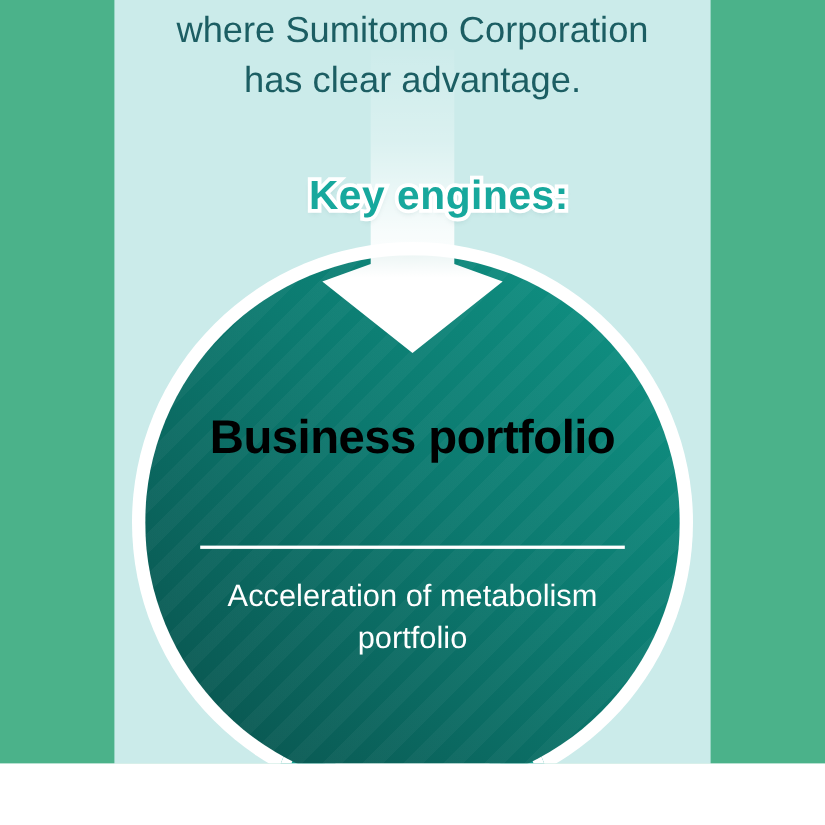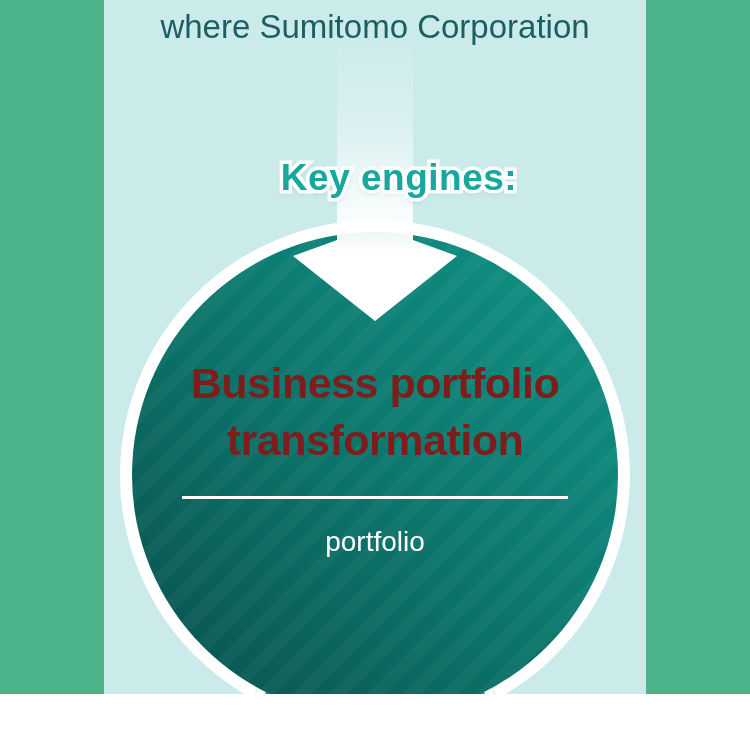--- a/index.html
+++ b/index.html
@@ -54,21 +54,21 @@
   
   .txt{position:absolute;left:104px;width:542px;text-align:center;z-index:8;}
   .header{top:4px;font-size:33px;line-height:46px;color:var(--heading-text,#1c5e63);font-weight:400;}
   .key-wrap{top:157px;height:52px;}
   .key-layer{position:absolute;left:0;top:0;width:100%;
     font-size:37px;font-weight:bold;letter-spacing:0.5px;padding-left:24px;}
   .key-stroke{color:var(--key-engines-teal,#17a89d);
     -webkit-text-stroke:7px #ffffff;
     text-shadow:0 3px 6px rgba(10,80,80,0.22);}
   .key-fill{color:var(--key-engines-teal,#17a89d);}
-  .title{top:355px;font-size:43px;line-height:57px;font-weight:bold;color:#7f1d1d;letter-spacing:-0.5px;text-align:center;}
+  .title{top:370px;font-size:43px;line-height:57px;font-weight:bold;color:#000000;letter-spacing:-0.5px;text-align:center;}
   .divider{position:absolute;left:182px;top:496px;width:386px;height:3px;background:#ffffff;z-index:8;}
   .subtitle{top:523px;font-size:28px;line-height:38px;color:#ffffff;font-weight:400;}
 </style>
 </head>
 <body>
 
 <div class="stage">
 
   <div class="margin left"></div>
   <div class="margin right"></div>
@@ -92,31 +92,32 @@
         <stop offset="0.3" stop-color="#ffffff" stop-opacity="0.3"></stop>
         <stop offset="0.6" stop-color="#ffffff" stop-opacity="0.85"></stop>
         <stop offset="0.75" stop-color="#ffffff" stop-opacity="1"></stop>
       </linearGradient>
     </defs>
     <polygon points="337,45 413,45 413,240 457,256 375,321 293,256 337,240" fill="url(#arrowGrad)"></polygon>
   </svg>
 
   <div class="txt header">
     <div>where Sumitomo Corporation</div>
+    <div>has clear advantage.</div>
   </div>
 
   <div class="txt key-wrap">
     <span class="key-layer key-stroke">Key engines:</span>
     <span class="key-layer key-fill">Key engines:</span>
   </div>
 
   <div class="txt title">
     <div>Business portfolio</div>
-    <div>transformation</div>
   </div>
 
   <div class="divider"></div>
 
   <div class="txt subtitle">
+    <div>Acceleration of metabolism</div>
     <div>portfolio</div>
   </div>
 
 </div>
 
 </body></html>

